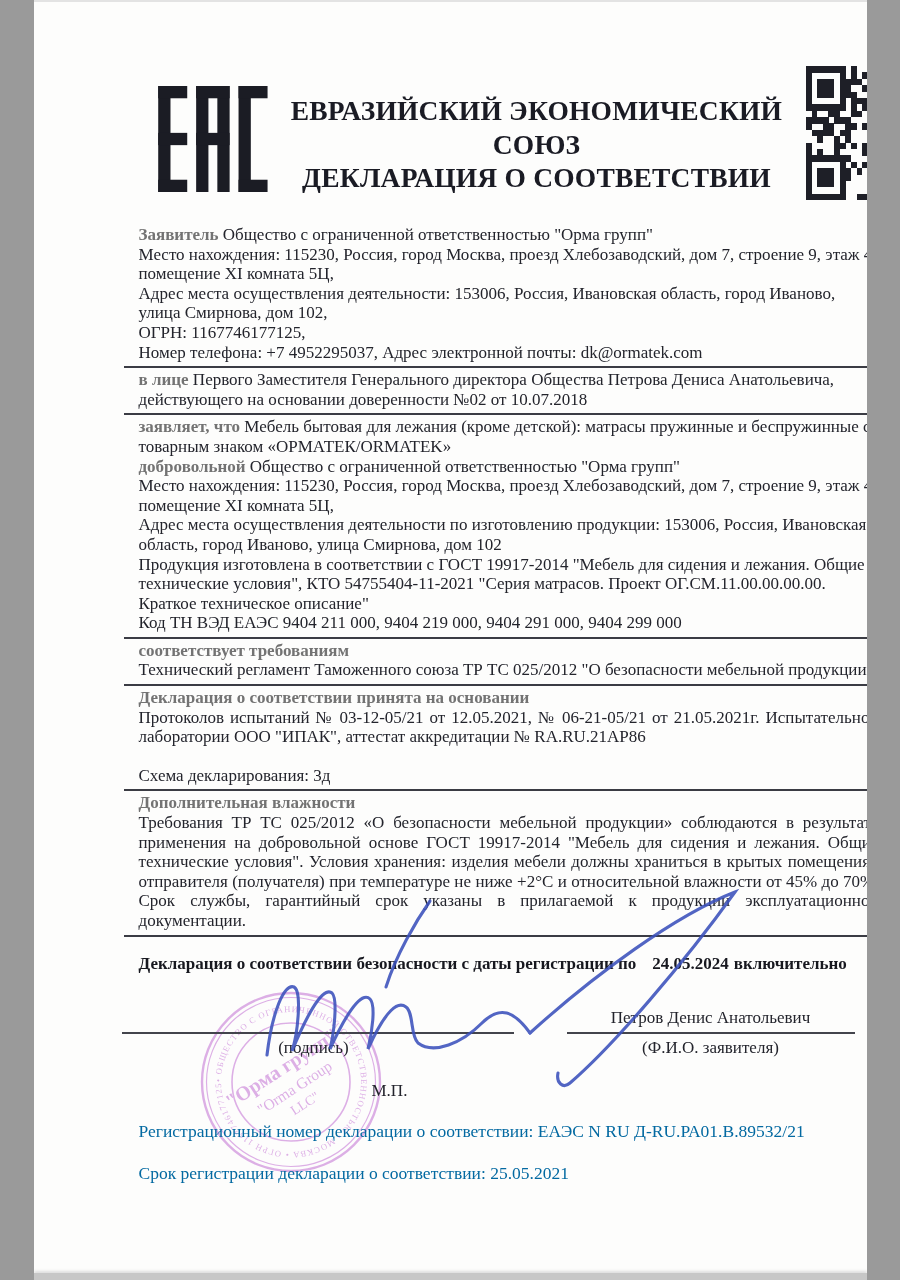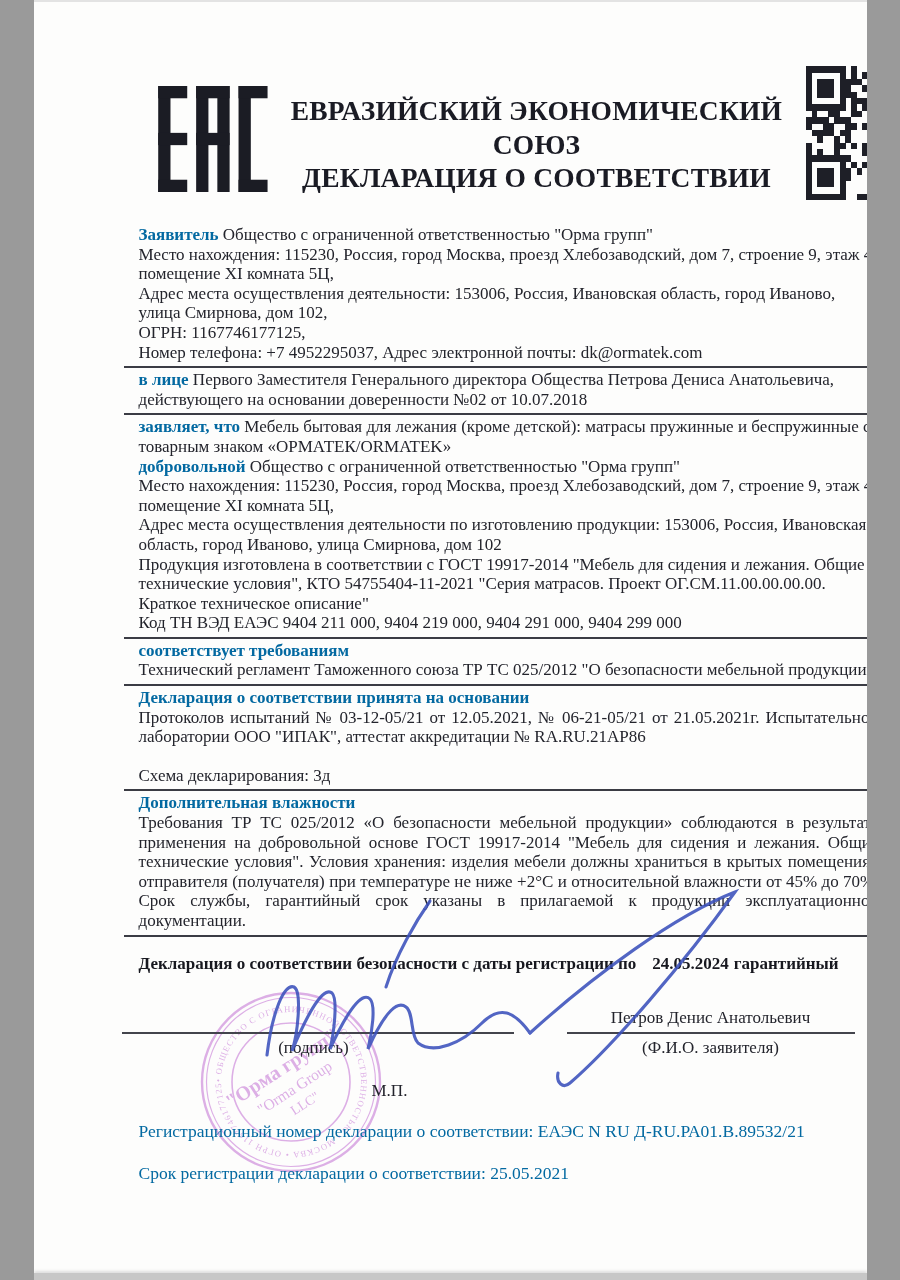--- a/index.html
+++ b/index.html
@@ -19,21 +19,21 @@
     position:absolute;left:233px;top:94px;width:540px;text-align:center;
     font-weight:bold;font-size:27.5px;line-height:1.22;letter-spacing:.2px;color:#1a1b24;
   }
   .qr{position:absolute;left:772px;top:66px;width:118px;height:134px;}
   .qr svg{width:100%;height:100%;fill:#1e1f27;}
 
   
   .doc{position:absolute;left:90px;top:223px;width:767px;font-size:17px;line-height:19.6px;z-index:2;}
   .sec{padding:2px 12px 4px 15px;}
   .rule{border-top:2.4px solid #3b3c44;}
-  .b{font-weight:bold;color:#0369a1;}
+  .b{font-weight:bold;color:#737373;}
   .just{text-align:justify;}
   .scheme{margin-top:19px;}
   .validity-sec{padding-top:17px;padding-bottom:6px;font-weight:bold;color:#17181f;}
   .validity-sec .date{margin-left:16px;}
   .validity-sec .suffix{margin-left:5px;}
 
   
   .sigline{position:absolute;border-top:2.2px solid #43444c;height:0;z-index:2;}
   .sigline.left{left:88px;top:1032px;width:392px;}
   .sigline.right{left:533px;top:1032px;width:288px;}
@@ -354,21 +354,21 @@
       <div class="just">Протоколов испытаний № 03-12-05/21 от 12.05.2021, № 06-21-05/21 от 21.05.2021г. Испытательной лаборатории ООО "ИПАК", аттестат аккредитации № RA.RU.21АР86</div>
       <div class="scheme">Схема декларирования: 3д</div>
     </div>
 
     <div class="sec rule">
       <div class="b">Дополнительная влажности</div>
       <div class="just">Требования ТР ТС 025/2012 «О безопасности мебельной продукции» соблюдаются в результате применения на добровольной основе ГОСТ 19917-2014 "Мебель для сидения и лежания. Общие технические условия". Условия хранения: изделия мебели должны храниться в крытых помещениях отправителя (получателя) при температуре не ниже +2°С и относительной влажности от 45% до 70%. Срок службы, гарантийный срок указаны в прилагаемой к продукции эксплуатационной документации.</div>
     </div>
 
     <div class="sec rule validity-sec">
-      <span>Декларация о соответствии безопасности с даты регистрации по</span><span class="date">24.05.2024</span><span class="suffix">гарантийный</span>
+      <span>Декларация о соответствии безопасности с даты регистрации по</span><span class="date">24.05.2024</span><span class="suffix">включительно</span>
     </div>
   </div>
 
   <div class="stamp">
     <svg viewBox="0 0 188 188" xmlns="http://www.w3.org/2000/svg">
       <g fill="none" stroke="#c678d6">
         <circle cx="94" cy="94" r="89" stroke-width="2.4"></circle>
         <circle cx="94" cy="94" r="84.5" stroke-width="1.2"></circle>
         <circle cx="94" cy="94" r="59" stroke-width="1.6"></circle>
       </g>

